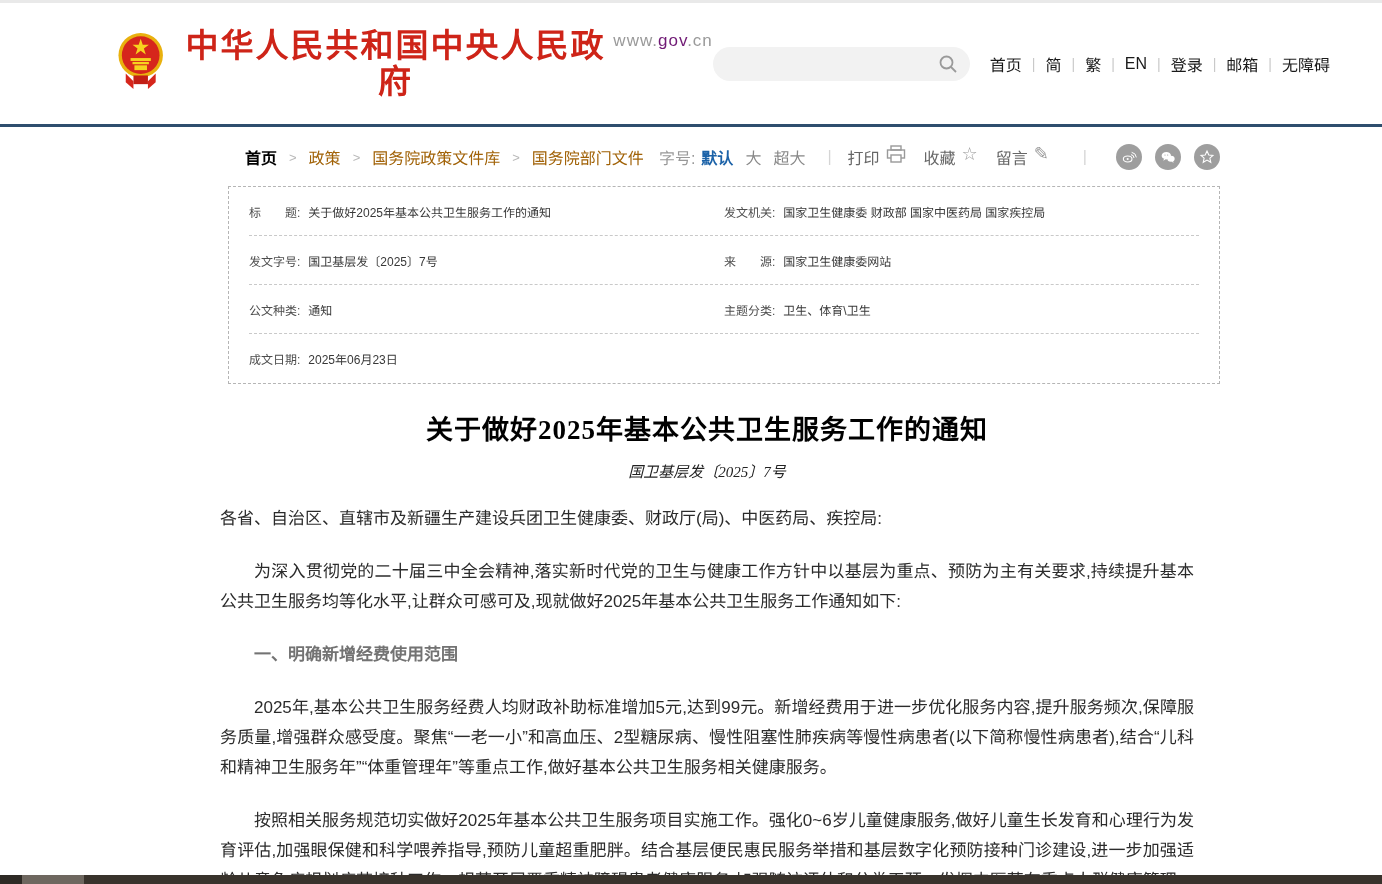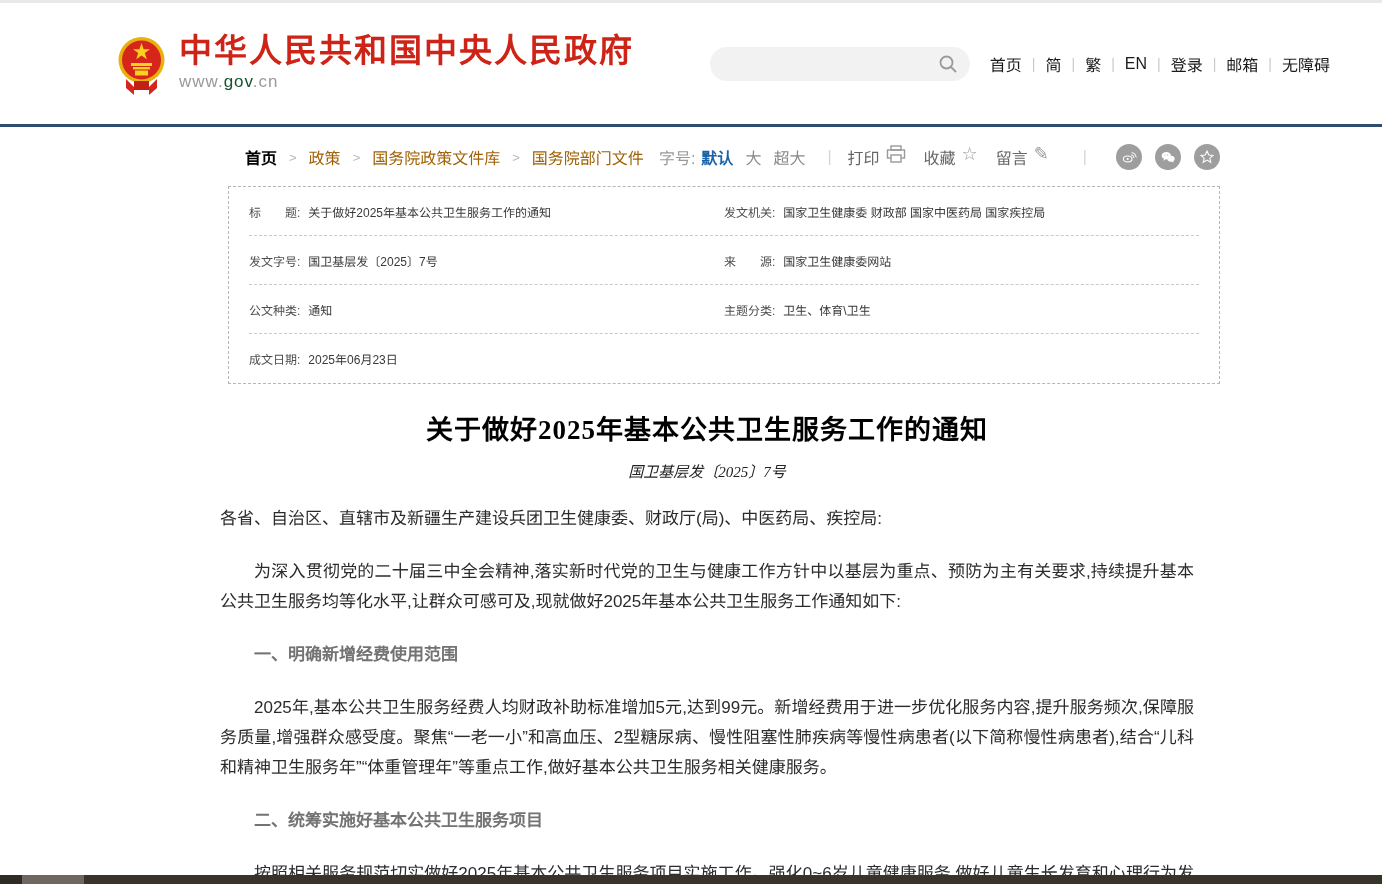--- a/index.html
+++ b/index.html
@@ -7,24 +7,24 @@
   body {
     width:1382px; height:884px; position:relative; overflow:hidden;
     font-family:"Liberation Sans","DejaVu Sans",sans-serif; color:#333;
   }
   .page { width:1382px; height:884px; position:relative; border-top:3px solid #e9e9e9; }
 
   
   .header { height:121px; display:flex; align-items:center; padding:0 50px 0 118px; background:#fff; }
   .logo-wrap { display:flex; align-items:flex-start; margin-right:auto; }
   .emblem { width:47px; height:60px; margin-right:14px; margin-top:2px; }
-  .site-text { display:flex; flex-direction:column; }
+  .site-text { display:flex; flex-direction:row;text-align:center; }
   .site-title { font-size:33px; font-weight:bold; color:#ce2418; letter-spacing:2px; line-height:36px; }
   .site-url { font-size:17px; color:#9a9a9a; margin-top:3px; letter-spacing:1px; }
-  .site-url .gov { color:#14532d; }
+  .site-url .gov { color:#701a75; }
   .search-box {
     width:260px; height:34px; background:#f2f2f2; border-radius:17px;
     display:flex; align-items:center; justify-content:flex-end; padding-right:12px; margin-right:18px;
   }
   .search-input { flex:1; border:none; outline:none; background:transparent; height:30px; padding:0 10px 0 16px; font-size:15px; color:#333; }
   .top-nav { display:flex; align-items:center; font-size:16px; color:#1a1a1a; white-space:nowrap; }
   .top-nav a { color:#1a1a1a; text-decoration:none; padding:0 2px; cursor:pointer; }
   .top-nav .sep { color:#c9c9c9; margin:0 8px; font-size:14px; }
 
   .navy-line { height:3px; background:#2e4e6e; }
@@ -234,21 +234,20 @@
     </div>
 
     <div class="article">
       <h1 class="doc-title">关于做好2025年基本公共卫生服务工作的通知</h1>
       <div class="doc-number">国卫基层发〔2025〕7号</div>
 
       <p>各省、自治区、直辖市及新疆生产建设兵团卫生健康委、财政厅(局)、中医药局、疾控局:</p>
       <p class="indent">为深入贯彻党的二十届三中全会精神,落实新时代党的卫生与健康工作方针中以基层为重点、预防为主有关要求,持续提升基本公共卫生服务均等化水平,让群众可感可及,现就做好2025年基本公共卫生服务工作通知如下:</p>
       <p class="sec-head">一、明确新增经费使用范围</p>
       <p class="indent">2025年,基本公共卫生服务经费人均财政补助标准增加5元,达到99元。新增经费用于进一步优化服务内容,提升服务频次,保障服务质量,增强群众感受度。聚焦“一老一小”和高血压、2型糖尿病、慢性阻塞性肺疾病等慢性病患者(以下简称慢性病患者),结合“儿科和精神卫生服务年”“体重管理年”等重点工作,做好基本公共卫生服务相关健康服务。</p>
-      <p class="sec-head">二、统筹实施好基本公共卫生服务项目</p>
       <p class="indent">按照相关服务规范切实做好2025年基本公共卫生服务项目实施工作。强化0~6岁儿童健康服务,做好儿童生长发育和心理行为发育评估,加强眼保健和科学喂养指导,预防儿童超重肥胖。结合基层便民惠民服务举措和基层数字化预防接种门诊建设,进一步加强适龄儿童免疫规划疫苗接种工作。规范开展严重精神障碍患者健康服务,加强随访评估和分类干预。发挥中医药在重点人群健康管理</p>
     </div>
   </div>
 
   <div class="bottom-bar">
     <span class="seg0"></span>
     <span class="seg"></span>
   </div>
 </div>
 

